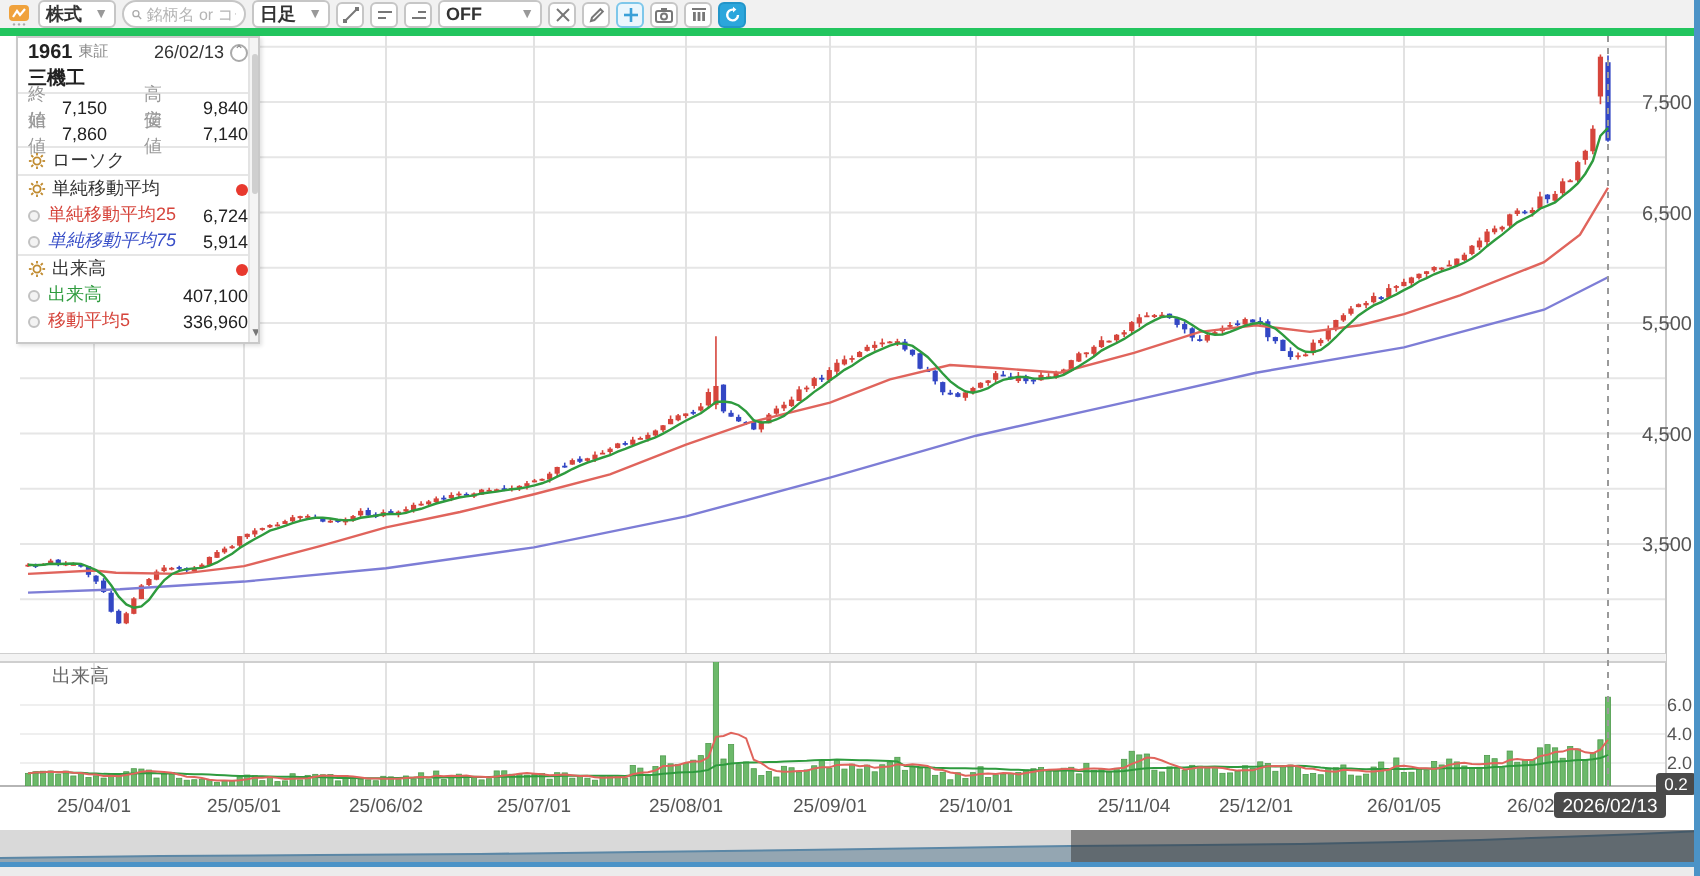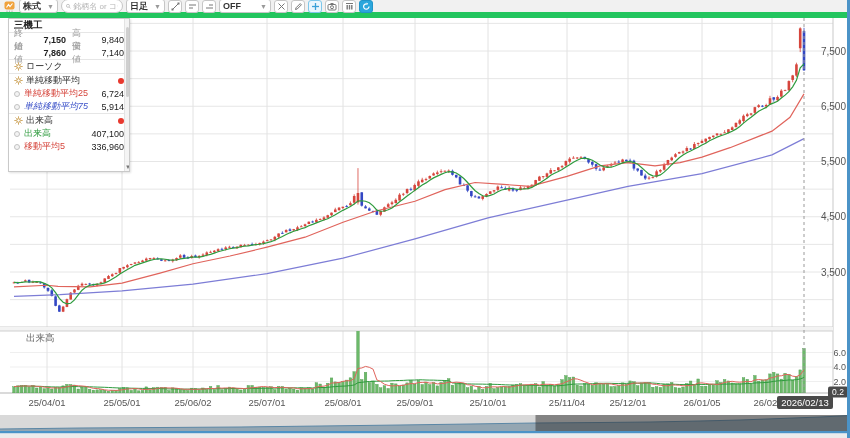--- a/index.html
+++ b/index.html
@@ -1,39 +1,39 @@
 <!DOCTYPE html>
 <html><head>
 <meta charset="utf-8">
 <style>
   html,body{margin:0;padding:0;background:#fff;}
   *{box-sizing:border-box;font-family:"Liberation Sans",sans-serif;}
   .win{position:relative;width:850px;height:438px;background:#fff;overflow:hidden;}
   
-  .toolbar{position:absolute;left:0;top:0;width:850px;height:18px;background:#f1f1f1;border-bottom:6px solid #22c55e;display:flex;align-items:center;gap:3px;padding-left:3px;}
+  .toolbar{position:absolute;left:0;top:0;width:850px;height:18px;background:#f1f1f1;border-bottom:4px solid #22c55e;display:flex;align-items:center;gap:3px;padding-left:3px;}
   .tb-logo{width:13px;height:14px;display:flex;flex-direction:column;align-items:center;justify-content:center;}
   .tb-sel{height:14px;background:#fff;border:1px solid #c6c6c6;border-radius:3px;display:flex;align-items:center;padding:0 3px;font-size:9px;font-weight:bold;color:#333;}
   .tb-sel .car{margin-left:auto;color:#999;font-size:7px;padding-left:4px;}
   .tb-search{height:14px;width:62px;background:#fff;border:1px solid #c6c6c6;border-radius:7px;display:flex;align-items:center;padding:0 4px;gap:2px;}
   .tb-search span{font-size:8px;color:#b5b5b5;white-space:nowrap;overflow:hidden;}
   .tb-btn{width:14px;height:13px;background:#fff;border:1px solid #c6c6c6;border-radius:3px;display:flex;align-items:center;justify-content:center;padding:0;}
   .tb-btn.active{border:1px solid #7ec7ea;background:#eaf6fd;}
   .tb-btn.primary{background:#2ba6dc;border-color:#2295c9;}
   
   .info{position:absolute;left:8px;top:18px;width:122px;height:154px;background:#fff;border:1px solid #c9c9c9;box-shadow:1px 1px 2px rgba(0,0,0,.12);overflow:hidden;font-size:9px;color:#333;}
   .info .r{display:flex;align-items:center;padding:0 5px;height:13px;}
   .info .hd{height:14px;}
   .info .code{font-weight:bold;font-size:10px;color:#222;}
   .info .exch{font-size:7.5px;color:#888;margin-left:3px;}
   .info .dt{margin-left:auto;font-size:9px;color:#333;}
   .collapse{width:9px;height:9px;border:1px solid #aaa;border-radius:50%;margin-left:3px;display:flex;align-items:center;justify-content:center;font-size:6px;color:#888;line-height:1;}
   .info .nm{font-size:9.5px;color:#222;height:13px;font-weight:bold;}
   .sep{border-top:1px solid #e6e6e6;}
   .ql{color:#999;width:17px;}
-  .qv{color:#222;text-align:right;flex:1;padding-right:6px;font-weight:bold;}
+  .qv{color:#222;flex:1;padding-right:6px;}
   .qv2{color:#222;text-align:right;flex:1;}
   .gear{width:9px;height:9px;margin-right:3px;flex:none;}
   .dotred{width:6px;height:6px;border-radius:50%;background:#e8392e;margin-left:auto;flex:none;}
   .circ{width:6px;height:6px;border-radius:50%;border:1px solid #c2c2c2;background:#f3f3f3;margin-right:4px;flex:none;}
   .mv{margin-left:auto;color:#222;}
   .iscroll{position:absolute;right:0;top:0;width:5px;height:100%;background:#f4f4f4;border-left:1px solid #e3e3e3;}
   .iscroll .thumb{position:absolute;left:1px;top:8px;width:3px;height:70px;background:#cfcfcf;border-radius:2px;}
   .iscroll .arr{position:absolute;left:0;bottom:1px;font-size:6px;color:#777;line-height:1;width:5px;text-align:center;}
   
   .edge-right{position:absolute;right:0;top:0;width:3px;height:438px;background:#4b93c7;}
@@ -866,20 +866,26 @@
     </button>
     <button class="tb-btn primary">
       <svg width="9" height="9" viewBox="0 0 9 9">
           <path d="M7 4.5 A2.7 2.7 0 1 1 4.5 1.8" stroke="#fff" fill="none" stroke-width="1.2"></path>
           <path d="M4.5 0.4 L6.2 1.8 L4.5 3.2 Z" fill="#fff"></path>
         </svg>
     </button>
   </div>
 
   <div class="info">
+    <div class="r hd">
+      <span class="code">1961</span>
+      <span class="exch">東証</span>
+      <span class="dt">26/02/13</span>
+      <span class="collapse">⌃</span>
+    </div>
     <div class="r nm">三機工</div>
     <div class="sep"></div>
     <div class="r">
       <span class="ql">終値</span>
       <span class="qv">7,150</span>
       <span class="ql">高値</span>
       <span class="qv2">9,840</span>
     </div>
     <div class="r">
       <span class="ql">始値</span>

